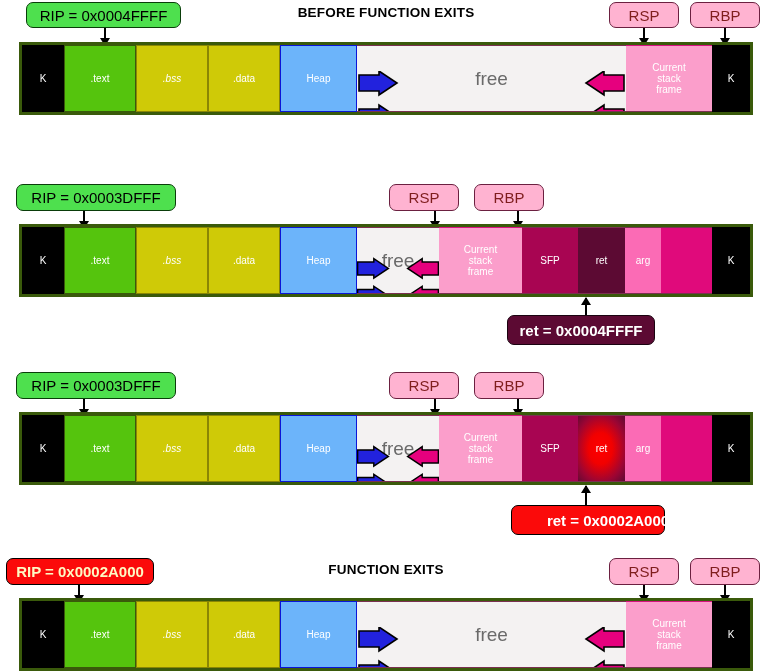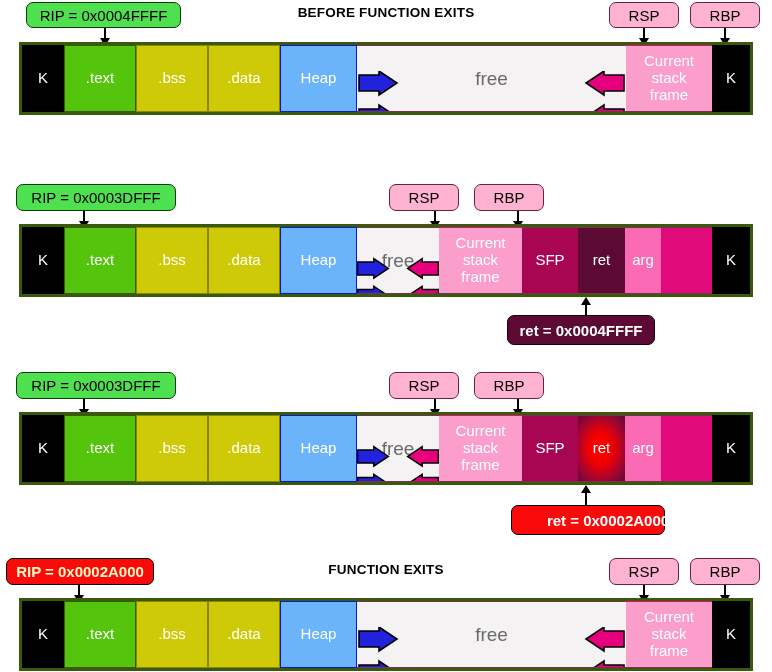--- a/index.html
+++ b/index.html
@@ -29,21 +29,21 @@
     position: absolute;
     border-radius: 7px;
     border: 1.6px solid #000000;
     display: flex;
     align-items: center;
     justify-content: center;
     font-size: 15px;
     white-space: nowrap;
     line-height: 1;
   }
-  .callout.reg  { background: #ffb3d1; color: #000000; border-color: #6b2040; }
+  .callout.reg  { background: #ffb3d1; color: #7f1d1d; border-color: #6b2040; }
   .callout.rip-green { background: #4ee04e; color: #000000; border-color: #0a3d0a; }
   .callout.rip-red   { background: #fb0a0a; color: #fef9c3; border-color: #000000; font-weight: bold; }
   .callout.ret-dark  { background: #5c0a33; color: #ffffff; border-color: #1a0310; font-weight: bold; }
   .callout.ret-red   { background: #fb0a0a; color: #ffffff; border-color: #000000; font-weight: bold; padding-left: 40px; }
 
   
   .conn { position: absolute; }
   .conn .shaft { position: absolute; background: #000000; width: 2px; left: 0; top: 0; }
   .conn .head-down, .conn .head-up {
     position: absolute; left: -4px; width: 0; height: 0;
@@ -56,30 +56,30 @@
   .membar {
     position: absolute;
     border: 3px solid #3a5a0b;
     background: #f4f2f2;
     display: flex;
     overflow: hidden;
   }
   .seg {
     position: relative;
     display: flex; align-items: center; justify-content: center;
-    font-size: 15px;
+    font-size: 10px;
     color: #ffffff;
     text-align: center;
     line-height: 1.12;
     overflow: hidden;
     white-space: pre-line;
   }
   .seg.kernel   { background: #000000; color: #ffffff; }
   .seg.text     { background: #55c40d; border: 1.4px solid #3a5a0b; }
-  .seg.bss      { background: #cfca07; border: 1.4px solid #8a8604; }
+  .seg.bss      { background: #cfca07; border: 1.4px solid #8a8604; font-style: italic; }
   .seg.data     { background: #cfca07; border: 1.4px solid #8a8604; }
   .seg.heap     { background: #6cb4fa; border: 1.5px solid #0b15d8; }
   .seg.free     { background: #f4f2f2; color: #6a6a6a; font-size: 19px;
                   border-top: 1.5px solid #7a3050; border-bottom: 1.5px solid #7a3050; }
   .seg.freesm   { background: #f4f2f2; color: #6a6a6a; font-size: 19px;
                   border-top: 1.5px solid #7a3050; border-bottom: 1.5px solid #7a3050; }
   .seg.csframe  { background: #fb9ecb; color: #ffffff;
                   border-top: 1.5px solid #d6127f; border-bottom: 1.5px solid #7a3050; }
   .seg.sfp      { background: #a80552; border-top: 1.5px solid #7a3050; border-bottom: 1.5px solid #7a3050; }
   .seg.ret      { background: #5c0a33; border-top: 1.5px solid #7a3050; border-bottom: 1.5px solid #7a3050; }

